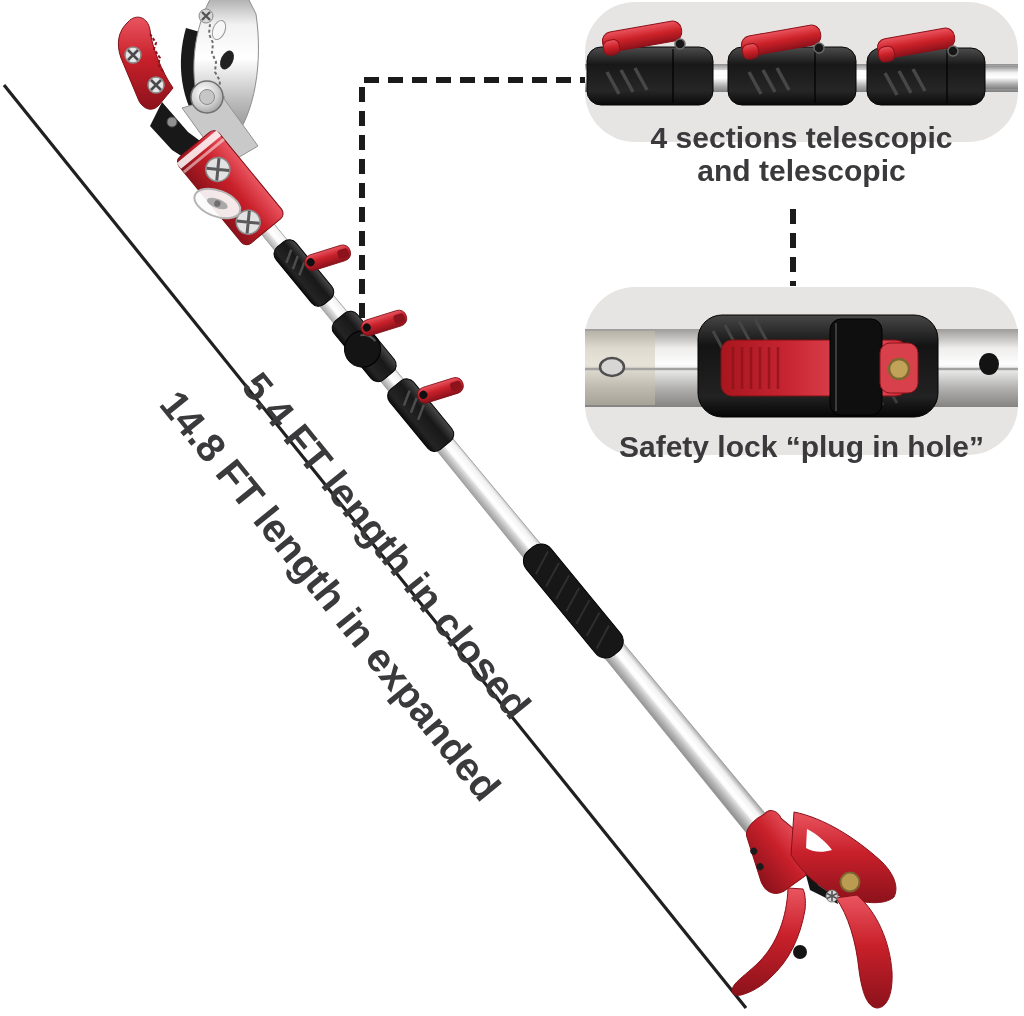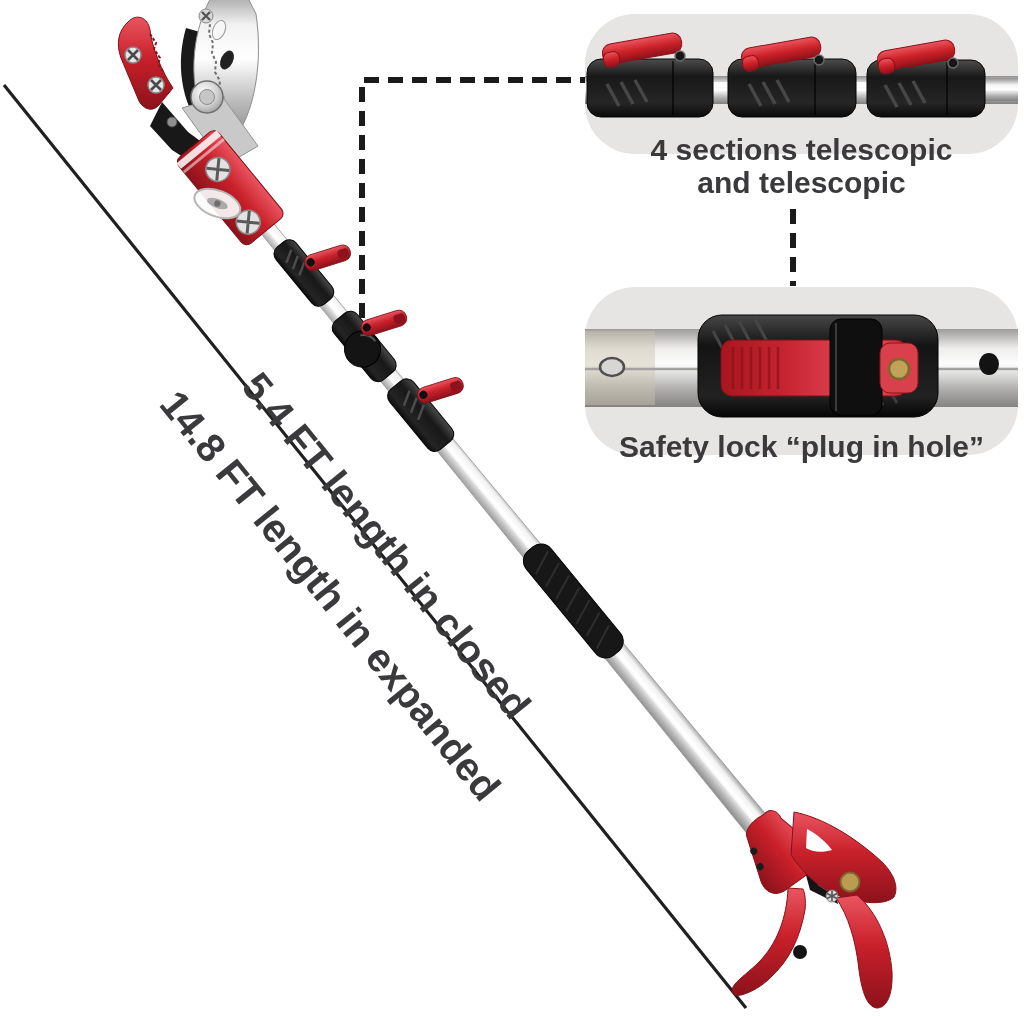--- a/index.html
+++ b/index.html
@@ -21,21 +21,21 @@
     transform-origin:0 0;transform:rotate(51deg);
     font-weight:bold;font-size:40px;color:var(--text-dark);
     letter-spacing:0px;
   }
   .label-closed{left:268px;top:364px;}
   .label-expanded{left:186px;top:382px;}
   .inset{
     position:absolute;left:585px;width:433px;
     background:var(--inset-bg);border-radius:50px;
   }
-  .inset-sections{top:14px;height:140px;}
+  .inset-sections{top:2px;height:140px;}
   .inset-safety{top:287px;height:168px;}
   .inset svg{position:absolute;left:0;top:0;}
   .caption{
     position:absolute;left:0;width:100%;text-align:center;
     font-weight:bold;font-size:30px;line-height:33px;color:var(--text-dark);
   }
   .caption-sections{top:119px;}
   .caption-safety{top:143px;}
 </style>
 </head>

